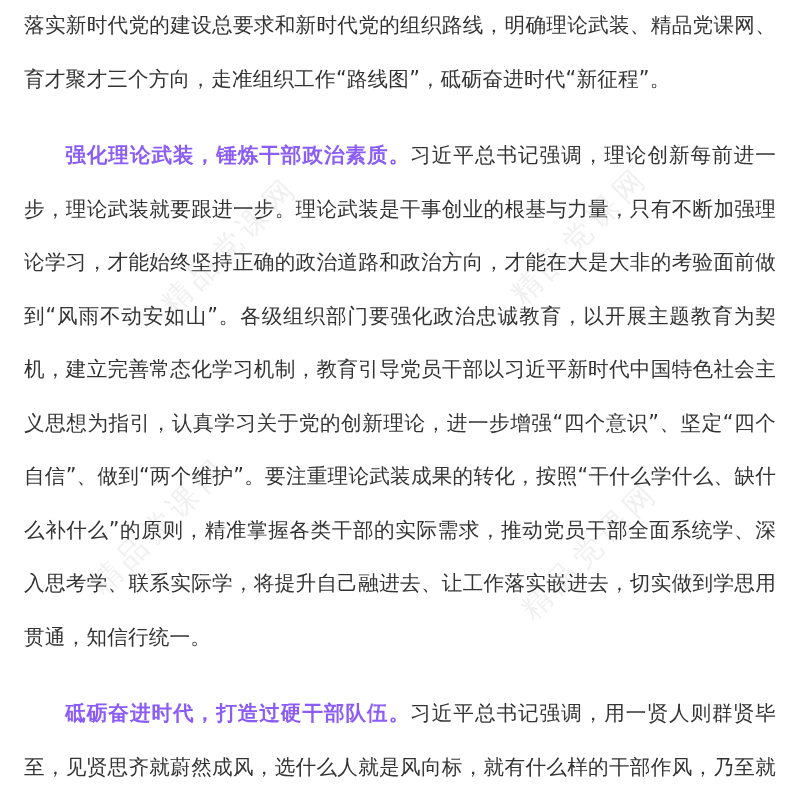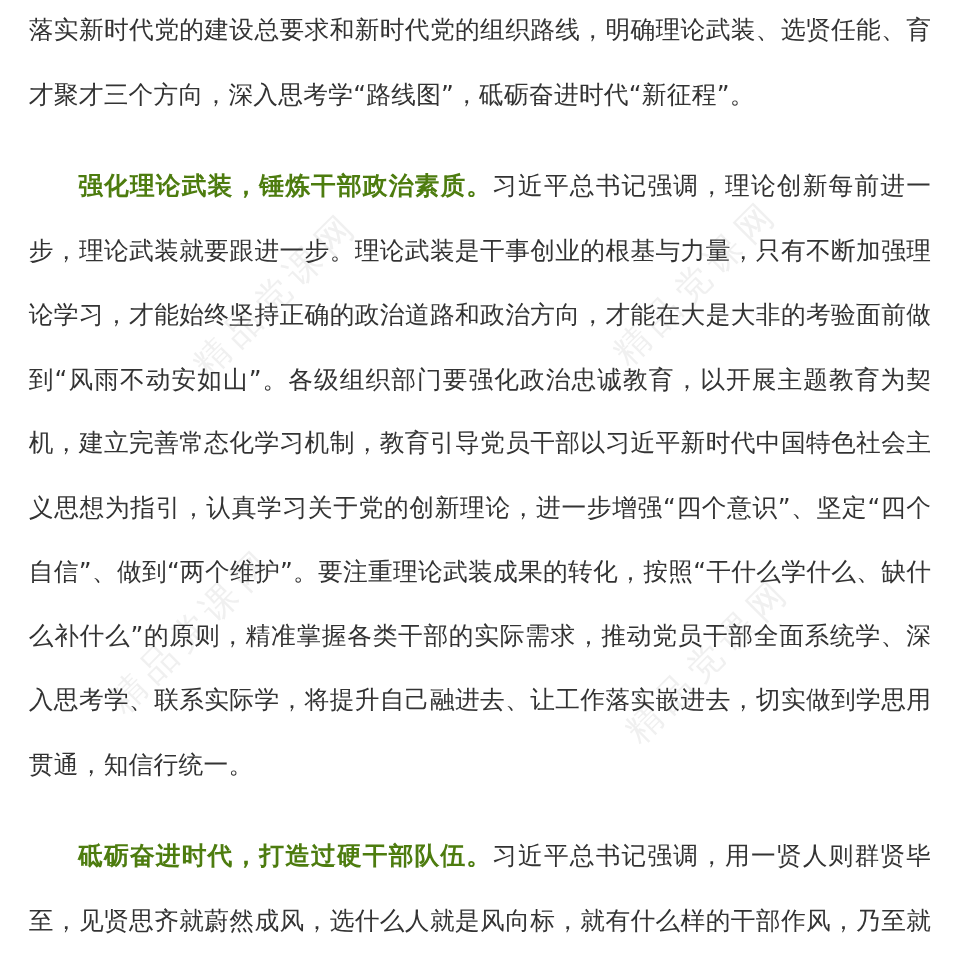--- a/index.html
+++ b/index.html
@@ -33,21 +33,21 @@
     margin-top: -1px;
   }
   .para.indent {
     text-indent: 2em;
   }
   .para + .para {
     margin-top: 23px;
   }
   .bold {
     font-weight: bold;
-    color: #4d7c0f;
+    color: #8b5cf6;
   }
   .watermark {
     position: absolute;
     font-size: 30px;
     color: rgba(160,160,160,0.16);
     transform: rotate(-45deg);
     transform-origin: center center;
     white-space: nowrap;
     letter-spacing: 6px;
     pointer-events: none;
@@ -57,21 +57,21 @@
 </head>
 <body>
 
 <div class="watermark" style="left:140px; top:225px;">精品党课网</div>
 <div class="watermark" style="left:490px; top:215px;">精品党课网</div>
 <div class="watermark" style="left:70px; top:505px;">精品党课网</div>
 <div class="watermark" style="left:500px; top:530px;">精品党课网</div>
 
 <div class="page">
   <p class="para first">
-    <span>落实新时代党的建设总要求和新时代党的组织路线，明确理论武装、选贤任能、育才聚才三个方向，深入思考学“路线图”，砥砺奋进时代“新征程”。</span>
+    <span>落实新时代党的建设总要求和新时代党的组织路线，明确理论武装、精品党课网、育才聚才三个方向，走准组织工作“路线图”，砥砺奋进时代“新征程”。</span>
   </p>
 
   <p class="para indent">
     <span class="bold">强化理论武装，锤炼干部政治素质。</span><span>习近平总书记强调，理论创新每前进一步，理论武装就要跟进一步。理论武装是干事创业的根基与力量，只有不断加强理论学习，才能始终坚持正确的政治道路和政治方向，才能在大是大非的考验面前做到“风雨不动安如山”。各级组织部门要强化政治忠诚教育，以开展主题教育为契机，建立完善常态化学习机制，教育引导党员干部以习近平新时代中国特色社会主义思想为指引，认真学习关于党的创新理论，进一步增强“四个意识”、坚定“四个自信”、做到“两个维护”。要注重理论武装成果的转化，按照“干什么学什么、缺什么补什么”的原则，精准掌握各类干部的实际需求，推动党员干部全面系统学、深入思考学、联系实际学，将提升自己融进去、让工作落实嵌进去，切实做到学思用贯通，知信行统一。</span>
   </p>
 
   <p class="para indent">
     <span class="bold">砥砺奋进时代，打造过硬干部队伍。</span><span>习近平总书记强调，用一贤人则群贤毕至，见贤思齐就蔚然成风，选什么人就是风向标，就有什么样的干部作风，乃至就有什么样的党风。因</span>
   </p>
 </div>

